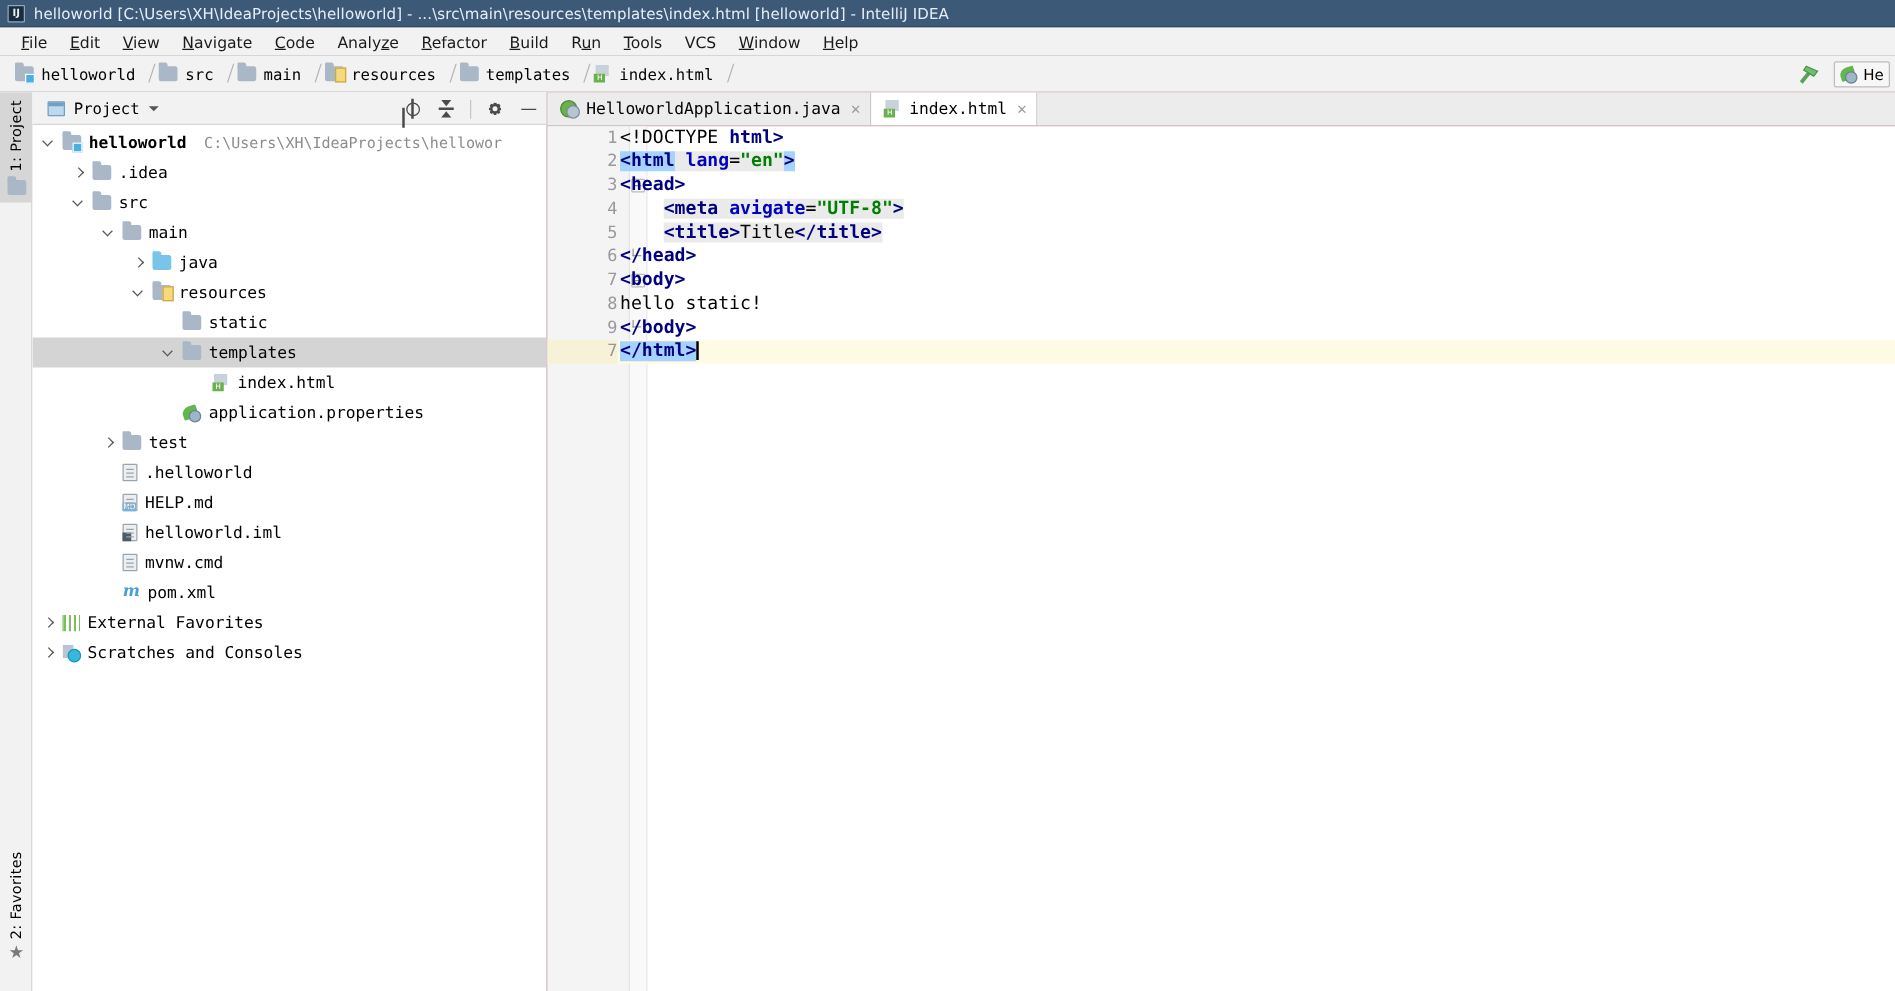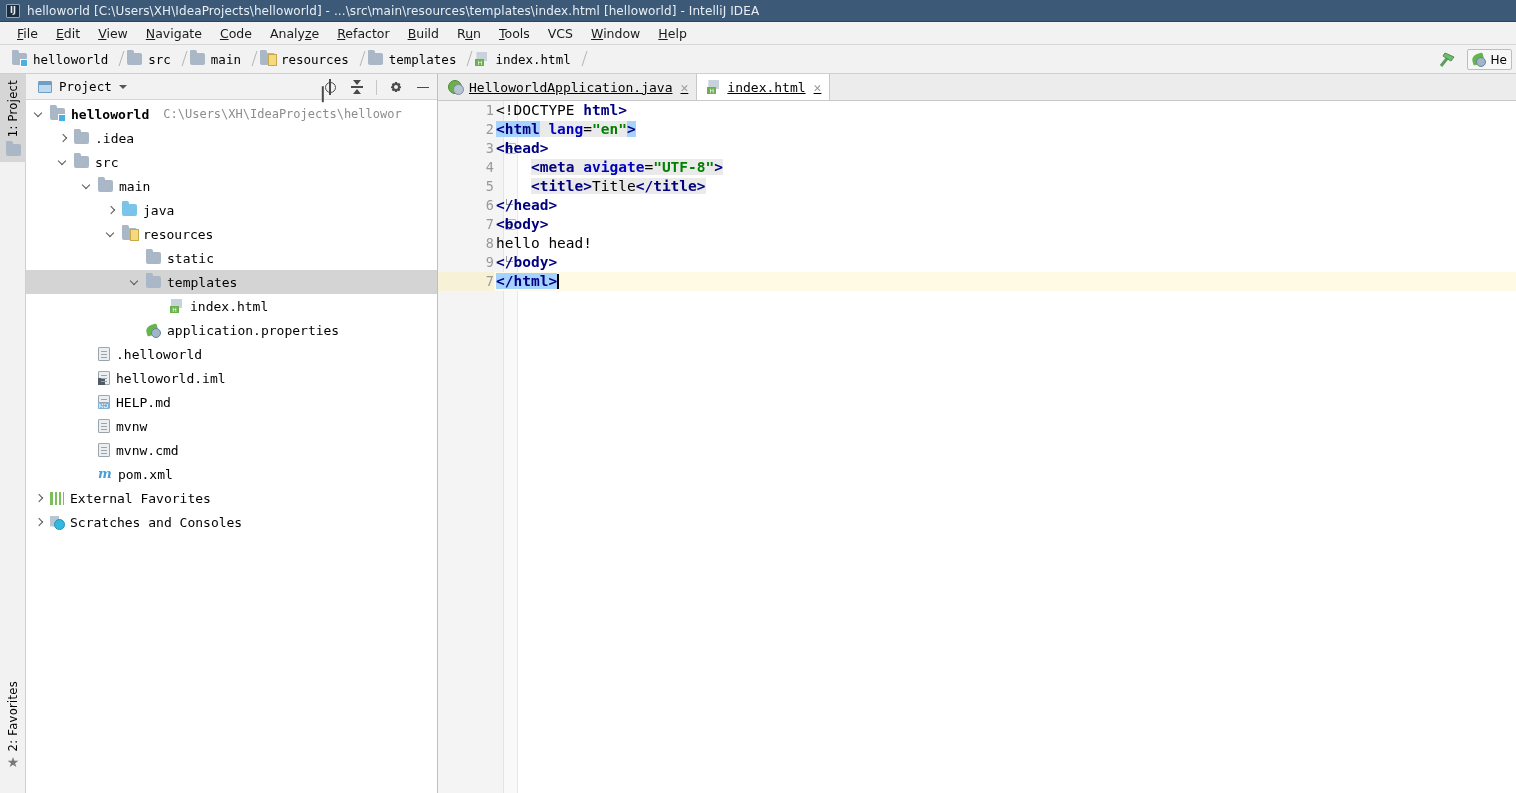--- a/index.html
+++ b/index.html
@@ -298,21 +298,20 @@
   .tree-label.bold { font-weight: bold; }
   .tree-path {
     font-size: 12px; font-family: "DejaVu Sans Mono", monospace;
     color: #8c8c8c; margin-left: 14px;
   }
 
   
   .editor-area {
     position: absolute; left: 438px; top: 74px; right: 0; bottom: 0;
     background: #ef4444;
-    text-decoration: underline;
   }
   .tabbar {
     height: 27px; background: #ececec; display: flex; align-items: stretch;
     border-bottom: 1px solid #c8c8c8;
   }
   .tab {
     display: flex; align-items: center; gap: 6px;
     padding: 0 8px 0 10px; cursor: default;
     border-right: 1px solid #c8c8c8; background: #ececec;
     font-size: 13px; font-family: "DejaVu Sans Mono", monospace;
@@ -535,41 +534,41 @@
           <span class="tree-label">index.html</span>
         </div>
         <div class="tree-row">
           <span style="width: 104px; flex: 0 0 auto;"></span>
           <span class="chev hidden" style="margin-right: 5px;"></span>
           <span class="ico ico-props"></span>
           <span class="tree-label">application.properties</span>
         </div>
         <div class="tree-row">
           <span style="width: 56px; flex: 0 0 auto;"></span>
+          <span class="chev" style="margin-right: 5px;"></span>
+          <span class="ico folder"></span>
+          <span class="tree-label">test</span>
+        </div>
+        <div class="tree-row">
+          <span style="width: 56px; flex: 0 0 auto;"></span>
           <span class="chev hidden" style="margin-right: 5px;"></span>
           <span class="ico file"></span>
           <span class="tree-label">.helloworld</span>
         </div>
         <div class="tree-row">
           <span style="width: 56px; flex: 0 0 auto;"></span>
           <span class="chev hidden" style="margin-right: 5px;"></span>
+          <span class="ico file badge-md"></span>
+          <span class="tree-label">HELP.md</span>
+        </div>
+        <div class="tree-row">
+          <span style="width: 56px; flex: 0 0 auto;"></span>
+          <span class="chev hidden" style="margin-right: 5px;"></span>
           <span class="ico file iml"></span>
           <span class="tree-label">helloworld.iml</span>
-        </div>
-        <div class="tree-row">
-          <span style="width: 56px; flex: 0 0 auto;"></span>
-          <span class="chev hidden" style="margin-right: 5px;"></span>
-          <span class="ico file badge-md"></span>
-          <span class="tree-label">HELP.md</span>
-        </div>
-        <div class="tree-row">
-          <span style="width: 56px; flex: 0 0 auto;"></span>
-          <span class="chev hidden" style="margin-right: 5px;"></span>
-          <span class="ico file"></span>
-          <span class="tree-label">mvnw</span>
         </div>
         <div class="tree-row">
           <span style="width: 56px; flex: 0 0 auto;"></span>
           <span class="chev hidden" style="margin-right: 5px;"></span>
           <span class="ico file"></span>
           <span class="tree-label">mvnw.cmd</span>
         </div>
         <div class="tree-row">
           <span style="width: 56px; flex: 0 0 auto;"></span>
           <span class="chev hidden" style="margin-right: 5px;"></span>
@@ -609,20 +608,20 @@
       <div class="gutter"></div>
       <div class="fold-col"></div>
       <div class="code-lines" id="codelines">
           <div class="cline"><span class="lnum">1</span><span class="ctext"><span class="tok-doctype">&lt;!DOCTYPE </span><span class="tok-tag">html&gt;</span></span></div>
           <div class="cline"><span class="lnum">2</span><span class="foldmark"></span><span class="ctext"><span class="tok-tag hl-sel">&lt;html</span><span class="hl-soft"> </span><span class="tok-attr hl-soft">lang</span><span class="tok-plain hl-soft">=</span><span class="tok-str hl-soft">"en"</span><span class="tok-tag hl-sel">&gt;</span></span></div>
           <div class="cline"><span class="lnum">3</span><span class="foldmark"></span><span class="ctext"><span class="tok-tag">&lt;head&gt;</span></span></div>
           <div class="cline"><span class="lnum">4</span><span class="ctext"><span class="tok-plain">    </span><span class="tok-tag hl-soft">&lt;meta</span><span class="hl-soft"> </span><span class="tok-attr hl-soft">avigate</span><span class="tok-plain hl-soft">=</span><span class="tok-str hl-soft">"UTF-8"</span><span class="tok-tag hl-soft">&gt;</span></span></div>
           <div class="cline"><span class="lnum">5</span><span class="ctext"><span class="tok-plain">    </span><span class="tok-tag hl-soft">&lt;title&gt;</span><span class="tok-plain hl-soft">Title</span><span class="tok-tag hl-soft">&lt;/title&gt;</span></span></div>
           <div class="cline"><span class="lnum">6</span><span class="foldmark end"></span><span class="ctext"><span class="tok-tag">&lt;/head&gt;</span></span></div>
           <div class="cline"><span class="lnum">7</span><span class="foldmark"></span><span class="ctext"><span class="tok-tag">&lt;body&gt;</span></span></div>
-          <div class="cline"><span class="lnum">8</span><span class="ctext"><span class="tok-plain">hello head!</span></span></div>
+          <div class="cline"><span class="lnum">8</span><span class="ctext"><span class="tok-plain">hello static!</span></span></div>
           <div class="cline"><span class="lnum">9</span><span class="foldmark end"></span><span class="ctext"><span class="tok-tag">&lt;/body&gt;</span></span></div>
           <div class="cline caretline"><span class="lnum">7</span><span class="foldmark end"></span><span class="ctext"><span class="tok-tag hl-sel">&lt;/html&gt;</span><span class="caret"></span></span></div>
         </div>
     </div>
   </div>
 
 </div>
 
 </body></html>

